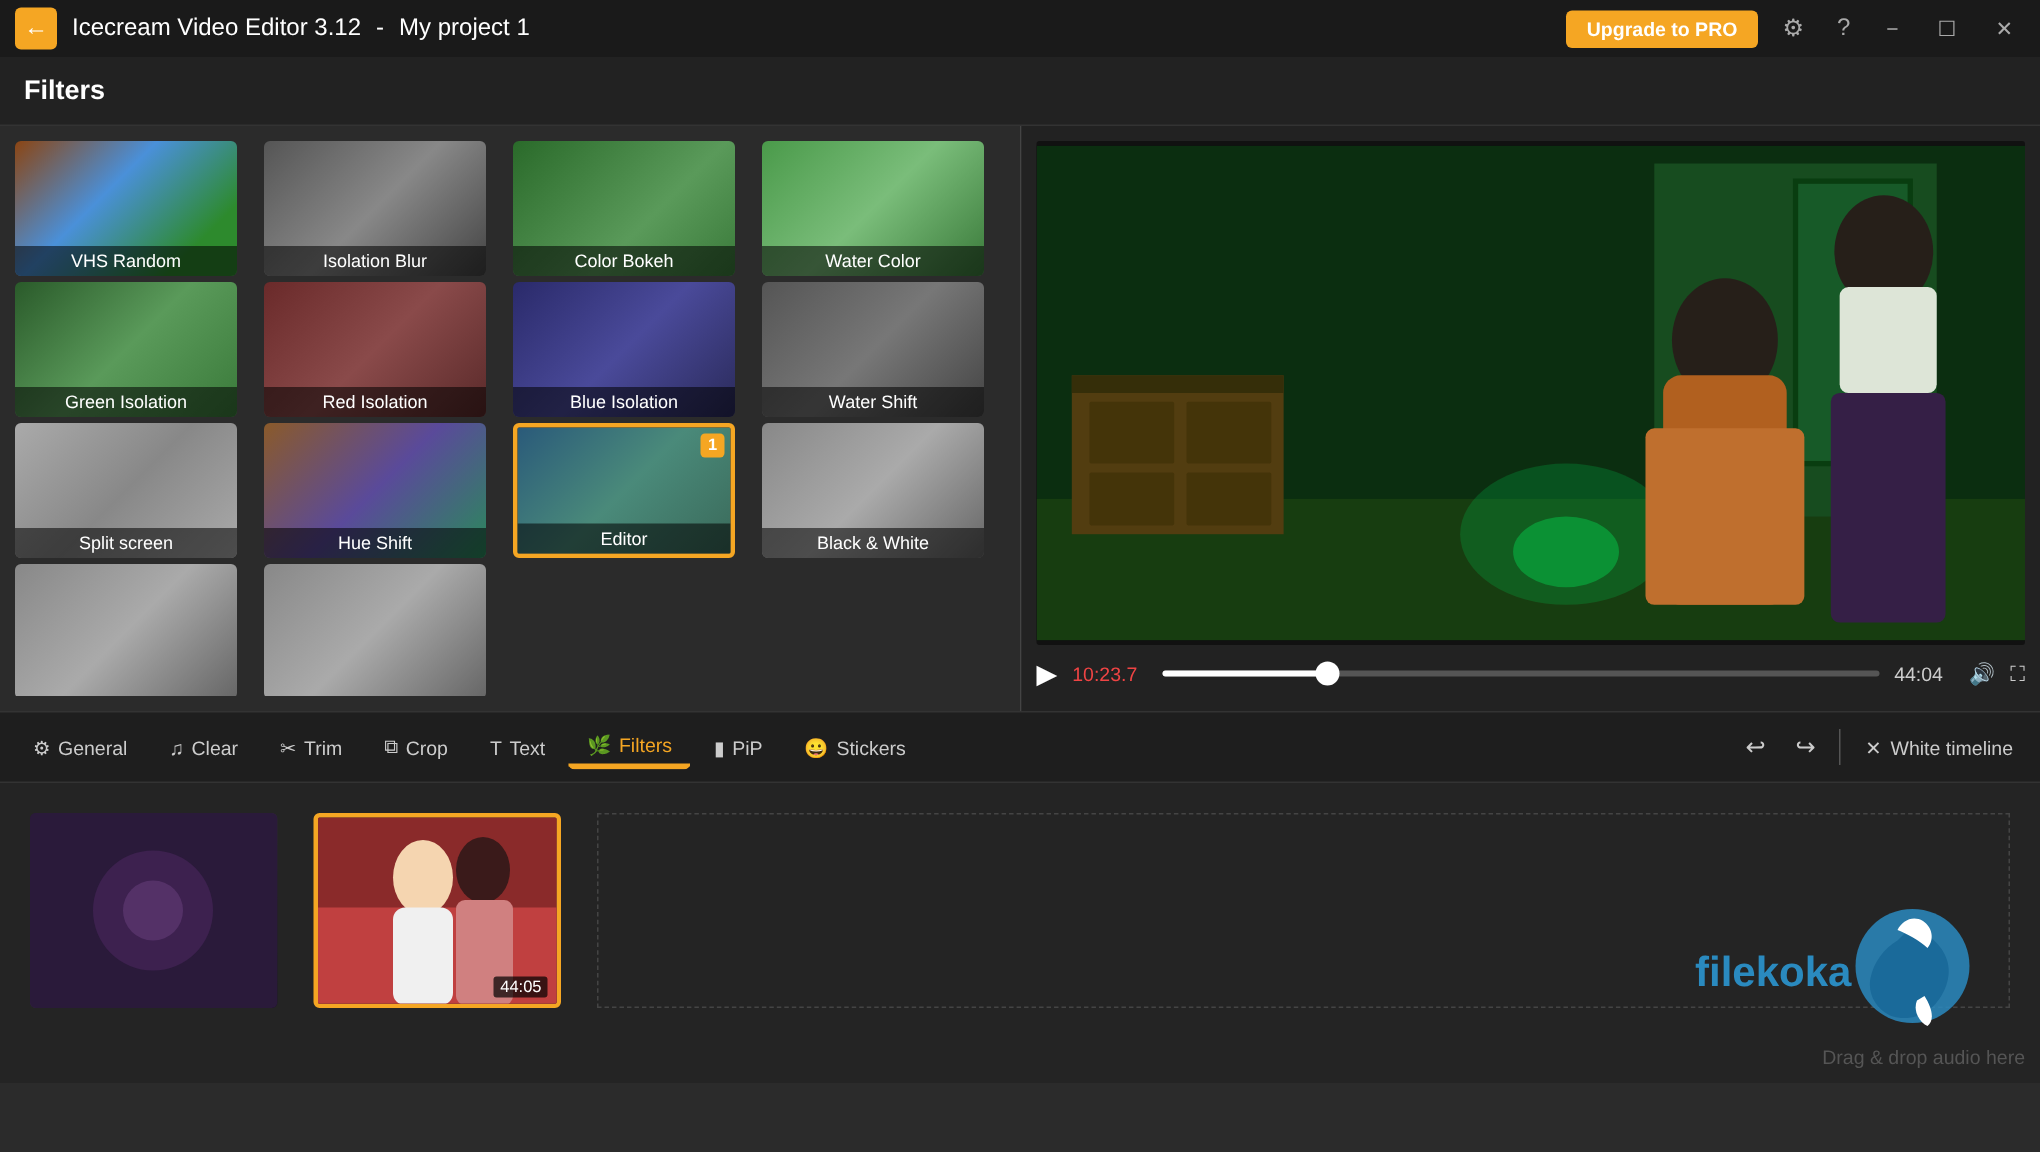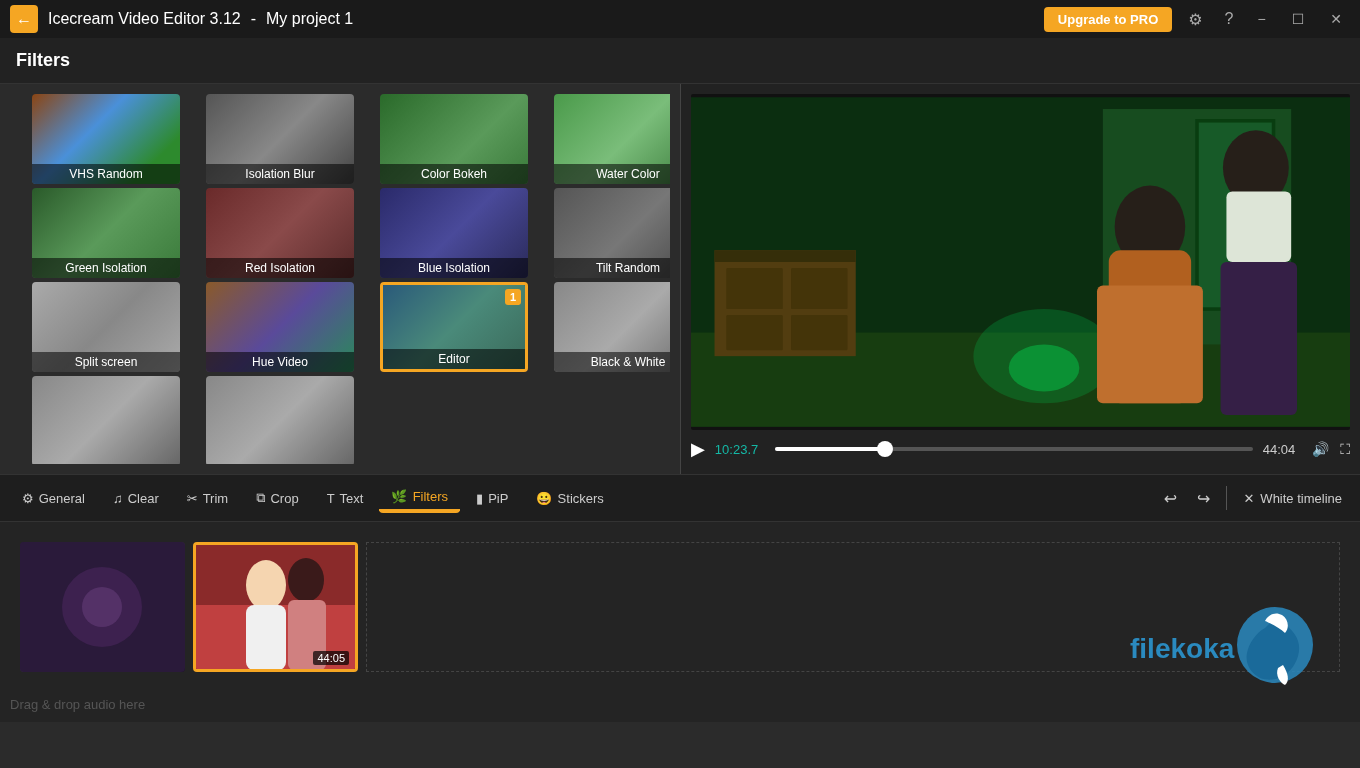--- a/index.html
+++ b/index.html
@@ -95,21 +95,20 @@
     }
 
     .filter-item {
       position: relative;
       width: 148px;
       height: 90px;
       border-radius: 4px;
       overflow: hidden;
       cursor: pointer;
       background: #737373;
-      margin-left: 22px;
     }
 
     .filter-item.selected {
       border: 3px solid #f5a623;
     }
 
     .filter-thumb {
       width: 100%;
       height: 100%;
       background: linear-gradient(135deg, #3a7a3a 0%, #5a9a5a 50%, #2a5a2a 100%);
@@ -219,21 +218,21 @@
     #play-btn {
       background: none;
       border: none;
       color: #fff;
       font-size: 18px;
       cursor: pointer;
     }
 
     #time-current {
       font-size: 13px;
-      color: #14b8a6;
+      color: #ef4444;
       min-width: 50px;
     }
 
     #seek-bar {
       flex: 1;
       height: 4px;
       background: #555;
       border-radius: 2px;
       position: relative;
       cursor: pointer;
@@ -399,21 +398,21 @@
       position: absolute;
       bottom: 4px;
       right: 6px;
       background: rgba(0,0,0,0.7);
       font-size: 11px;
       padding: 1px 4px;
       border-radius: 2px;
     }
 
     .drag-drop-hint {
-      text-align: left;
+      text-align: right;
       color: #555;
       font-size: 13px;
       margin-top: 4px;
     }
 
     
     .filter-item .filter-thumb {
       background-size: cover;
       background-position: center;
     }
@@ -468,30 +467,30 @@
       <div class="filter-item">
         <div class="filter-thumb redisolation"></div>
         <div class="filter-label">Red Isolation</div>
       </div>
       <div class="filter-item">
         <div class="filter-thumb blueisolation"></div>
         <div class="filter-label">Blue Isolation</div>
       </div>
       <div class="filter-item">
         <div class="filter-thumb tiltshift"></div>
-        <div class="filter-label">Tilt Random</div>
+        <div class="filter-label">Water Shift</div>
       </div>
 
       <div class="filter-item">
         <div class="filter-thumb splitscreen"></div>
         <div class="filter-label">Split screen</div>
       </div>
       <div class="filter-item">
         <div class="filter-thumb hueshift"></div>
-        <div class="filter-label">Hue Video</div>
+        <div class="filter-label">Hue Shift</div>
       </div>
       <div class="filter-item selected">
         <div class="filter-thumb fashion"></div>
         <div class="filter-badge">1</div>
         <div class="filter-label">Editor</div>
       </div>
       <div class="filter-item">
         <div class="filter-thumb blackwhite"></div>
         <div class="filter-label">Black &amp; White</div>
       </div>
@@ -599,21 +598,21 @@
   <span class="toolbar-undo">↩</span>
   <span class="toolbar-redo">↪</span>
   <div class="toolbar-divider"></div>
   <div class="toolbar-action">
     <span>✕</span>
     <span>White timeline</span>
   </div>
 </div>
 
 <div id="timeline" style="height:200px; background:#242424; padding:10px; position:relative;">
-  <div id="timeline-content" style="display:flex; gap:8px; align-items:flex-start; height:140px;">
+  <div id="timeline-content" style="display:flex; gap:24px; align-items:flex-start; height:140px;">
 
     <div class="timeline-clip timeline-clip-1" style="width:165px; height:130px;">
       <div class="clip1-bg">
         <svg width="165" height="130" viewBox="0 0 165 130">
           <rect width="165" height="130" fill="#2a1a3a"></rect>
           <circle cx="82" cy="65" r="40" fill="rgba(80,40,100,0.5)"></circle>
           <circle cx="82" cy="65" r="20" fill="rgba(100,60,120,0.6)"></circle>
         </svg>
       </div>
     </div>

